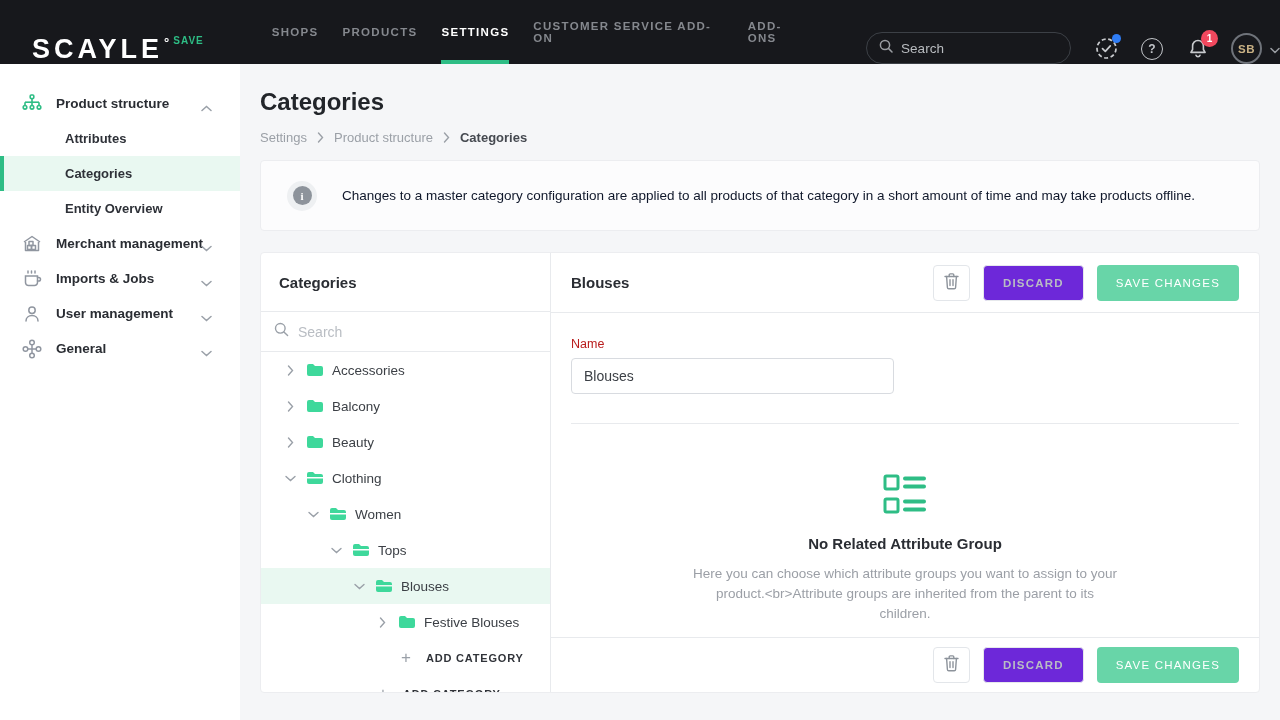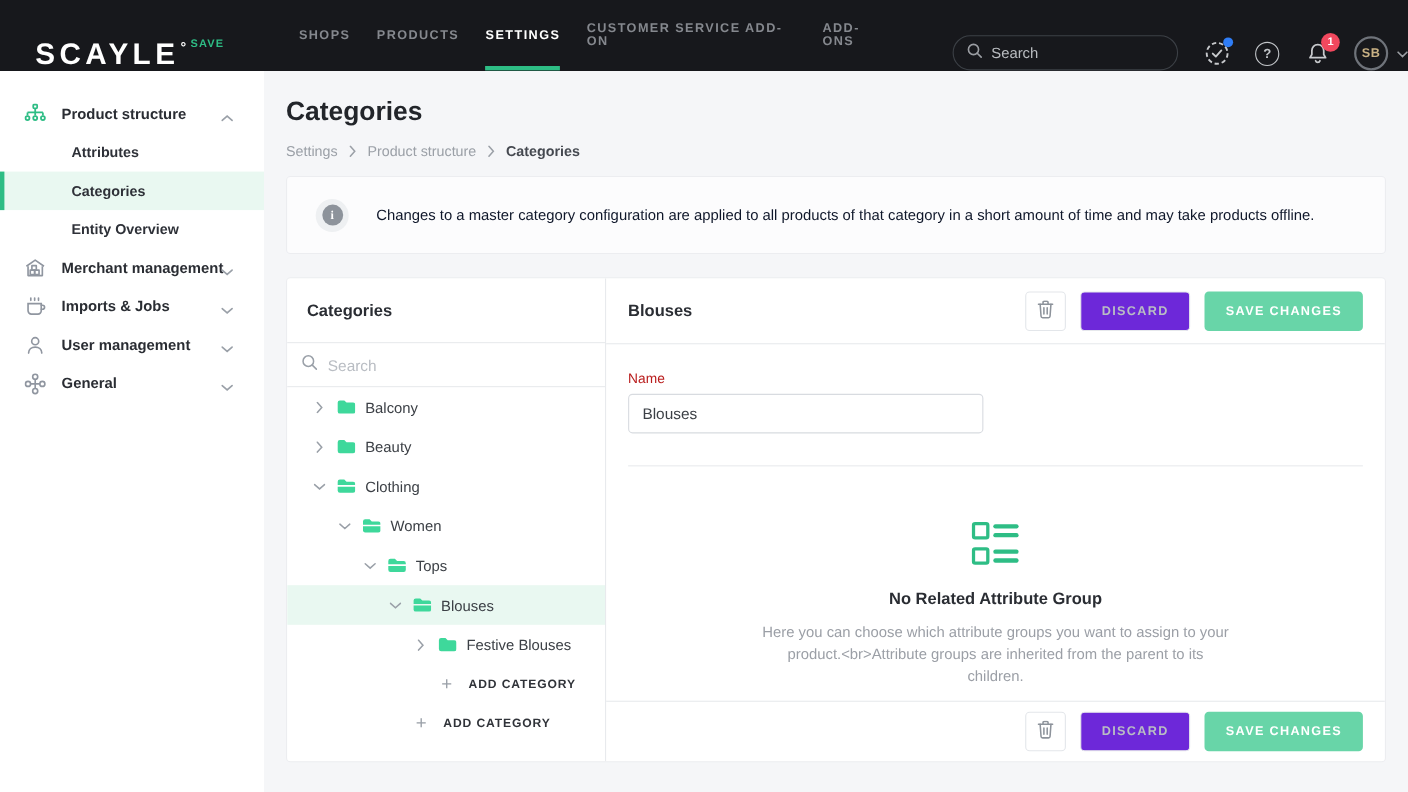--- a/index.html
+++ b/index.html
@@ -91,21 +91,21 @@
   .detail-head { height:60px; border-bottom:1px solid #e8eaed; display:flex; align-items:center;
     padding:0 20px; flex:0 0 auto; }
   .detail-title { font-size:15px; font-weight:700; color:#2a2d33; }
   .head-actions { margin-left:auto; display:flex; align-items:center; gap:13px; }
   .btn-trash { width:37px; height:36px; background:#fff; border:1px solid #e3e6ea; border-radius:4px;
     display:flex; align-items:center; justify-content:center; cursor:pointer; }
   .btn-discard { height:36px; padding:0 19px; background:#6d28d9; border:1px solid #e6e8ec; border-radius:4px;
     color:#b9bdc3; font-size:11.5px; font-weight:800; letter-spacing:1.2px; cursor:pointer;
     font-family:"Liberation Sans",sans-serif; }
   .btn-save { height:36px; padding:0 19px; background:#68d5a8; border:none; border-radius:4px;
-    color:#fff; font-size:11.5px; font-weight:700; letter-spacing:1.2px; cursor:pointer;
+    color:#fff; font-size:11.5px; font-weight:400; letter-spacing:1.2px; cursor:pointer;
     font-family:"Liberation Sans",sans-serif; }
   .detail-body { padding:24px 20px 0 20px; flex:1; }
   .form-grid { display:flex; gap:25px; }
   .field { width:323px; }
   .field-label { font-size:12.5px; color:#b91c1c; }
   .field input { margin-top:7px; width:100%; height:36px; border:1px solid #d8dbe0; border-radius:4px;
     padding:0 12px; font-size:14px; color:#3c4046; outline:none; font-family:"Liberation Sans",sans-serif; }
   .field input:disabled { background:#f6f7f9; border-color:#e3e6ea; color:#b3b7bd; }
   .body-divider { margin-top:29px; border:none; border-top:1px solid #e8eaed; }
   .empty-state { margin-top:50px; display:flex; flex-direction:column; align-items:center; text-align:center; }
@@ -296,20 +296,33 @@
         <span>
           <svg width="15" height="15" viewBox="0 0 15 15">
               <circle cx="6.3" cy="6.3" r="4.8" fill="none" stroke="#9aa0a8" stroke-width="1.4"></circle>
               <line x1="9.9" y1="9.9" x2="13.6" y2="13.6" stroke="#9aa0a8" stroke-width="1.4" stroke-linecap="round"></line>
             </svg>
         </span>
         <input type="text" placeholder="Search" style="">
       </div>
       <div class="tree-body">
 
+        <div class="tree-row lvl-0">
+          <span class="tree-chev">
+              <svg width="7" height="11" viewBox="0 0 7 11">
+                <polyline points="1.5,1 5.5,5.5 1.5,10" fill="none" stroke="#9aa0a8" stroke-width="1.4" stroke-linecap="round"></polyline>
+              </svg>
+            </span>
+          <span class="tree-folder">
+              <svg width="17" height="15" viewBox="0 0 17 15">
+                <path d="M1 3 a2 2 0 0 1 2-2 h4 l2 2 h6 a2 2 0 0 1 2 2 v6 a2 2 0 0 1 -2 2 h-12 a2 2 0 0 1 -2 -2 z" fill="#3ed89b"></path>
+              </svg>
+            </span>
+          <span class="tree-label">Accessories</span>
+        </div>
 
         <div class="tree-row lvl-0">
           <span class="tree-chev">
               <svg width="7" height="11" viewBox="0 0 7 11">
                 <polyline points="1.5,1 5.5,5.5 1.5,10" fill="none" stroke="#9aa0a8" stroke-width="1.4" stroke-linecap="round"></polyline>
               </svg>
             </span>
           <span class="tree-folder">
               <svg width="17" height="15" viewBox="0 0 17 15">
                 <path d="M1 3 a2 2 0 0 1 2-2 h4 l2 2 h6 a2 2 0 0 1 2 2 v6 a2 2 0 0 1 -2 2 h-12 a2 2 0 0 1 -2 -2 z" fill="#3ed89b"></path>

